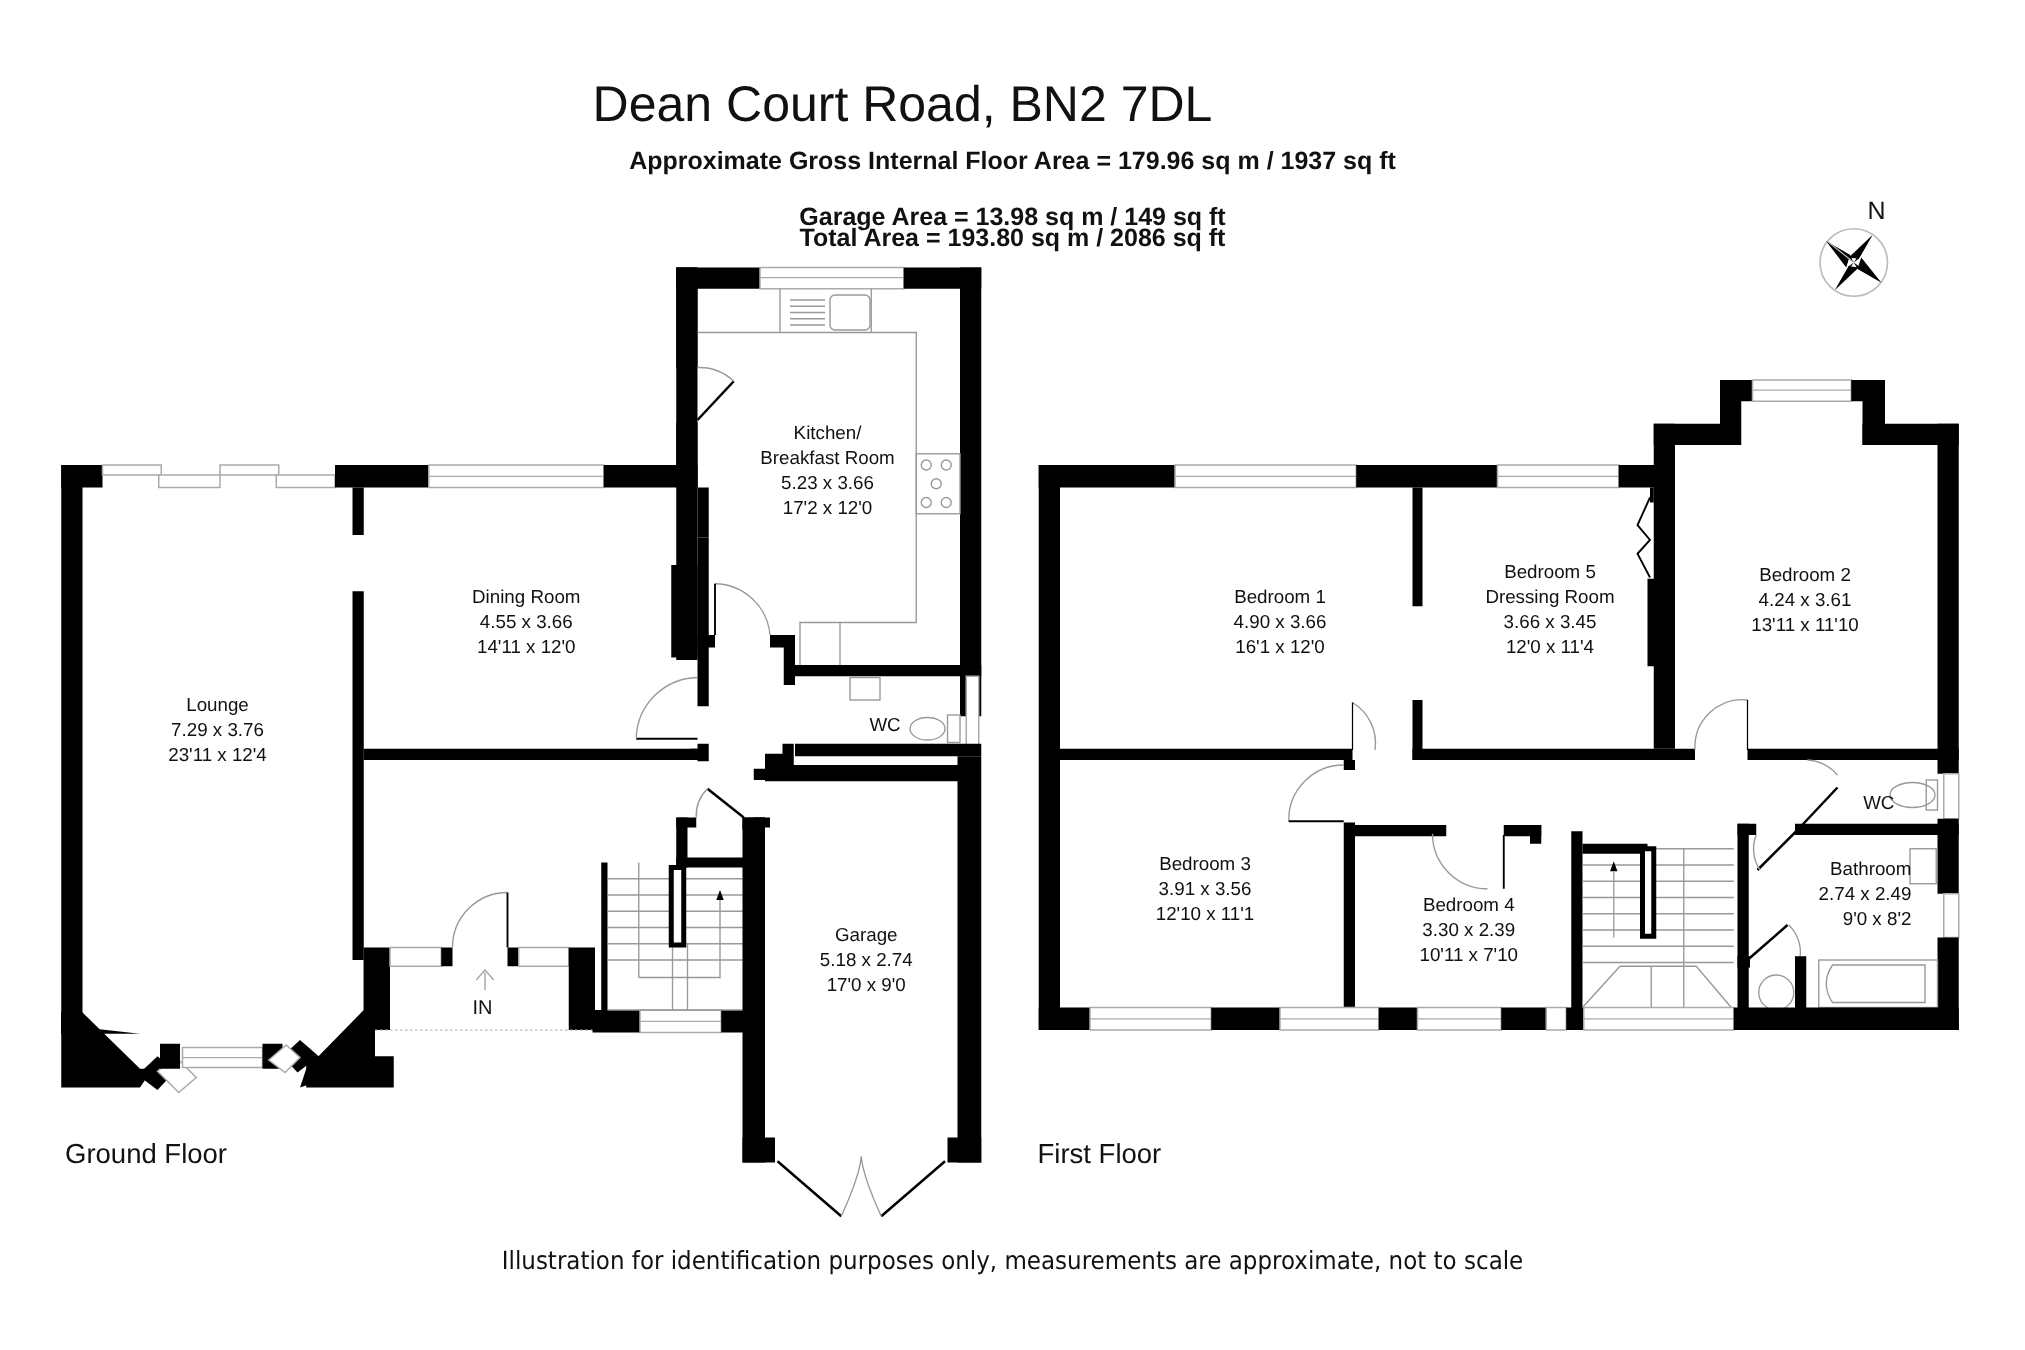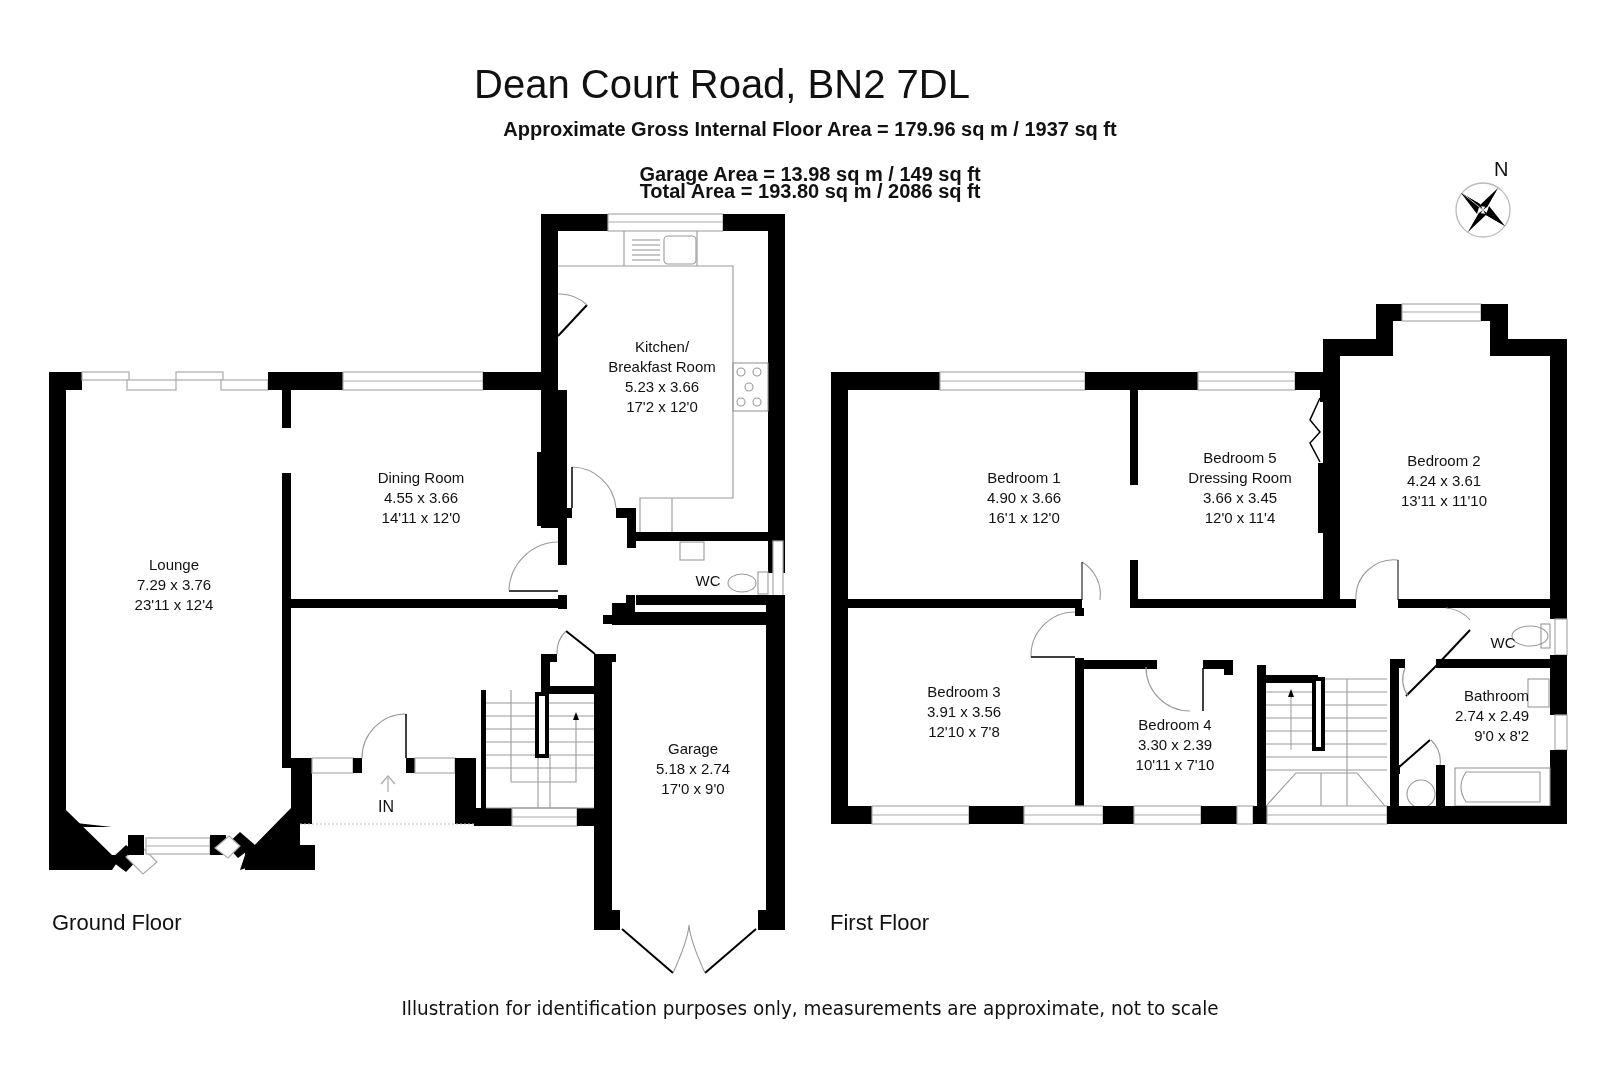--- a/index.html
+++ b/index.html
@@ -333,21 +333,21 @@
   <div>12'0 x 11'4</div>
 </div>
 <div class="room" style="left:1444px;top:451px;">
   <div>Bedroom 2</div>
   <div>4.24 x 3.61</div>
   <div>13'11 x 11'10</div>
 </div>
 <div class="room" style="left:964px;top:682px;">
   <div>Bedroom 3</div>
   <div>3.91 x 3.56</div>
-  <div>12'10 x 7'8</div>
+  <div>12'10 x 11'1</div>
 </div>
 <div class="room" style="left:1175px;top:715px;">
   <div>Bedroom 4</div>
   <div>3.30 x 2.39</div>
   <div>10'11 x 7'10</div>
 </div>
 <div class="room" style="left:1503px;top:633px;">
   <div>WC</div>
 </div>
 <div class="room" style="left:1492px;top:686px;text-align:right;">

